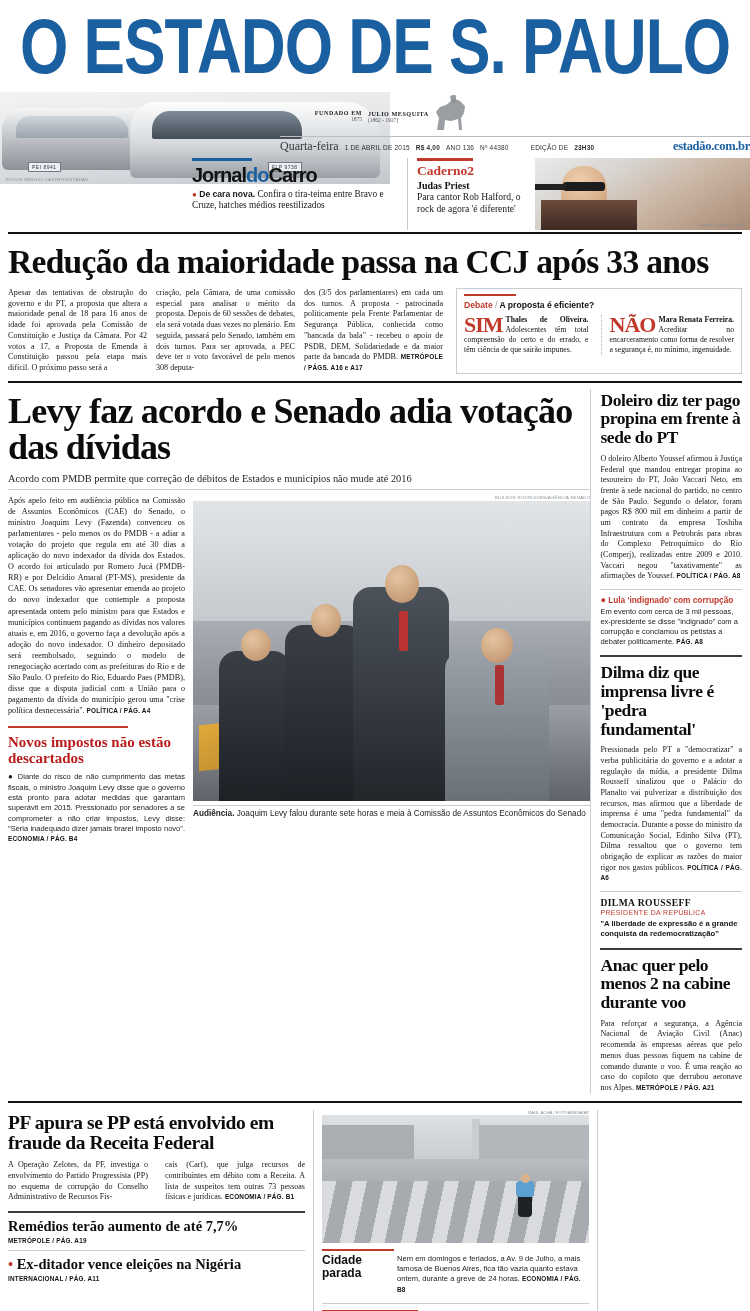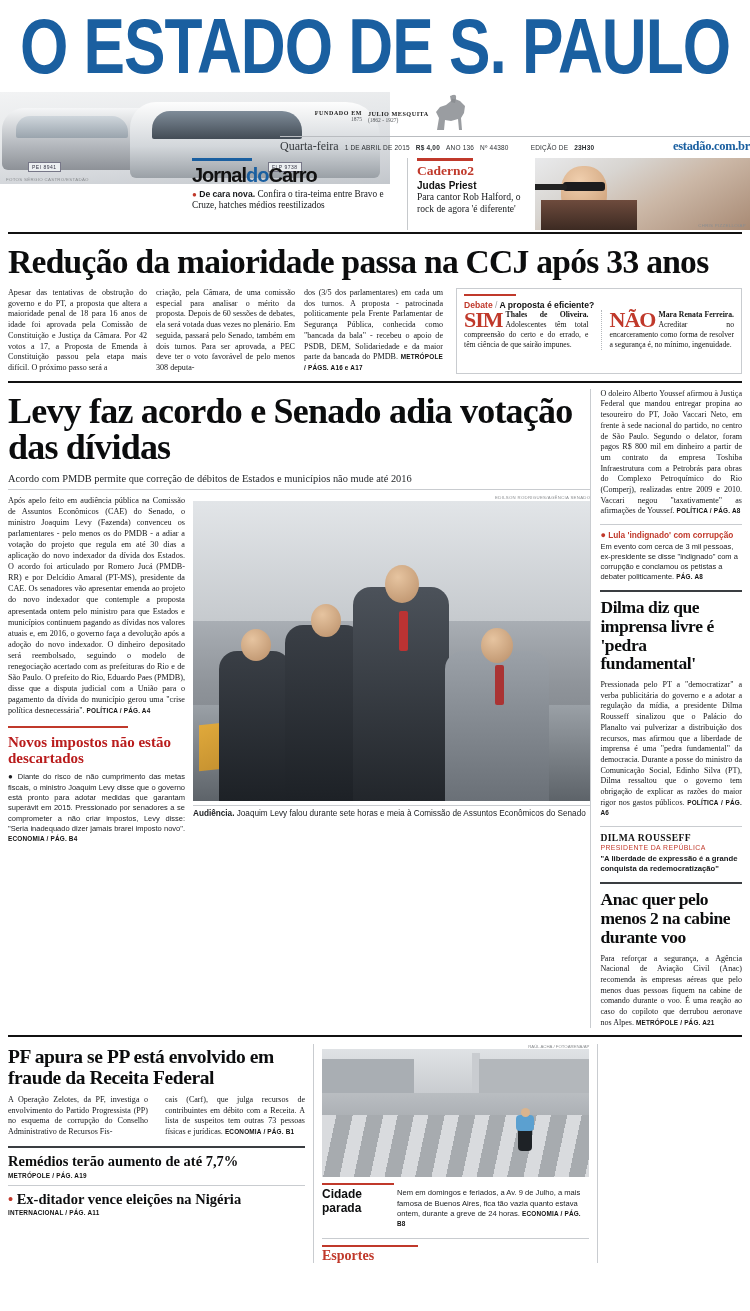--- a/index.html
+++ b/index.html
@@ -57,21 +57,21 @@
   .jc-rule{height:2.6px;width:60px;background:#1a5fa0;margin-bottom:4px;}
   .jc-title{font-family:"Liberation Sans",sans-serif;font-weight:bold;font-size:20px;
     letter-spacing:-1px;line-height:1;color:#111;}
   .jc-title .blue{color:#1a5fa0;}
   .jc-text{font-family:"Liberation Serif",serif;font-size:9.3px;line-height:1.25;margin-top:4px;color:#16181a;}
   .jc-text .bullet{color:#c0392b;font-size:8px;}
   .jc-text b{font-family:"Liberation Sans",sans-serif;font-size:8.6px;}
   .promo-c2{width:118px;padding-left:9px;border-left:1px solid #c6c9cc;}
   .c2-rule{height:2.6px;width:56px;background:#c0392b;margin-bottom:3px;}
   .c2-title{font-family:"Liberation Serif",serif;font-weight:bold;font-size:13.5px;color:#c0392b;line-height:1;}
-  .c2-band{font-family:Liberation Sans, sans-serif;font-weight:bold;font-size:10px;margin-top:3px;color:#111;}
+  .c2-band{font-family:Liberation Serif, serif;font-weight:bold;font-size:10px;margin-top:3px;color:#111;}
   .c2-text{font-family:"Liberation Serif",serif;font-size:9.6px;line-height:1.22;color:#16181a;}
   .promo-photo{flex:1;position:relative;overflow:hidden;
     background:linear-gradient(150deg,#e9eaec 0%,#d8d5d1 30%,#cbb7a6 58%,#a88a74 100%);}
   .singer-head{position:absolute;left:26px;top:8px;width:46px;height:50px;border-radius:46% 46% 40% 40%;
     background:radial-gradient(circle at 40% 30%,#f0cfae,#c89a72);}
   .singer-body{position:absolute;left:6px;bottom:0;width:96px;height:30px;
     background:linear-gradient(180deg,#6e4b3d,#3c2a22);}
   .mic{position:absolute;left:-4px;top:26px;width:36px;height:6px;background:#222;border-radius:3px;}
   .sunglass{position:absolute;left:28px;top:24px;width:42px;height:9px;background:#1c1c1e;border-radius:3px;}
 
@@ -83,21 +83,21 @@
     line-height:1.04;letter-spacing:-.7px;margin:5px 0 8px 0;color:#0c0d0e;}
   .top-cols{display:flex;gap:9px;font-size:8.1px;}
   .tc{width:140px;font-family:"Liberation Serif",serif;font-size:8.1px;line-height:1.33;
     text-align:justify;color:#15171a;}
   .ref{font-family:"Liberation Sans",sans-serif;font-weight:bold;font-size:6.4px;letter-spacing:.2px;color:#111;}
   .debate-box{width:270px;border:1px solid #c9ccd0;padding:5px 7px 6px 7px;margin-left:4px;}
   .debate-rule{height:2.4px;width:52px;background:#c0392b;margin-bottom:4px;}
   .debate-hd{font-family:"Liberation Sans",sans-serif;font-size:8.6px;font-weight:bold;color:#111;}
   .debate-hd .red{color:#c0392b;}
   .debate-hd .sep{color:#9a9da1;font-weight:normal;}
-  .debate-cols{display:flex;gap:12px;}
+  .debate-cols{display:flex;gap:12px;margin-top:5px;}
   .dcol{width:126px;font-family:"Liberation Serif",serif;font-size:7.7px;line-height:1.3;text-align:justify;}
   .dcol .verdict{float:left;font-family:"Liberation Serif",serif;font-weight:bold;
     font-size:22px;color:#c0392b;line-height:.86;margin:1px 3px 0 0;letter-spacing:-1px;}
   .dcol b{font-weight:bold;}
   .dcol-2{border-left:1px dotted #b4b7bb;padding-left:8px;}
 
   
   .main-wrap{display:flex;padding:0 8px;margin-top:6px;}
   .left-col{width:584px;}
   .right-col{width:142px;padding-left:9px;border-left:1px solid #c9ccd0;}
@@ -321,20 +321,21 @@
             <div class="fig fig4"></div>
             <div class="fig-head" style="left:288px;bottom:138px;width:32px;height:35px;"></div>
             <div class="tie" style="left:302px;bottom:96px;background:#a33;"></div>
           </div>
           <div class="caption"><b>Audiência.</b><span> Joaquim Levy falou durante sete horas e meia à Comissão de Assuntos Econômicos do Senado</span></div>
         </div>
       </div>
     </div>
 
     <div class="right-col">
+      <div class="r-head">Doleiro diz ter pago propina em frente à sede do PT</div>
       <div class="r-text"><span>O doleiro Alberto Youssef afirmou à Justiça Federal que mandou entregar propina ao tesoureiro do PT, João Vaccari Neto, em frente à sede nacional do partido, no centro de São Paulo. Segundo o delator, foram pagos R$ 800 mil em dinheiro a partir de um contrato da empresa Toshiba Infraestrutura com a Petrobrás para obras do Complexo Petroquímico do Rio (Comperj), realizadas entre 2009 e 2010. Vaccari negou "taxativamente" as afirmações de Youssef.</span> <span class="ref">POLÍTICA / PÁG. A8</span></div>
 
       <div class="r-rule"></div>
       <div class="r-brief-title"><span class="dot">●</span> <span>Lula 'indignado' com corrupção</span></div>
       <div class="r-brief-text"><span>Em evento com cerca de 3 mil pessoas, ex-presidente se disse "indignado" com a corrupção e conclamou os petistas a debater politicamente.</span> <span class="ref">PÁG. A8</span></div>
 
       <div class="r-rule-thick"></div>
       <div class="r-head">Dilma diz que imprensa livre é 'pedra fundamental'</div>
       <div class="r-text"><span>Pressionada pelo PT a "democratizar" a verba publicitária do governo e a adotar a regulação da mídia, a presidente Dilma Rousseff sinalizou que o Palácio do Planalto vai pulverizar a distribuição dos recursos, mas afirmou que a liberdade de imprensa é uma "pedra fundamental" da democracia. Durante a posse do ministro da Comunicação Social, Edinho Silva (PT), Dilma ressaltou que o governo tem obrigação de explicar as razões do maior rigor nos gastos públicos.</span> <span class="ref">POLÍTICA / PÁG. A6</span></div>
 

